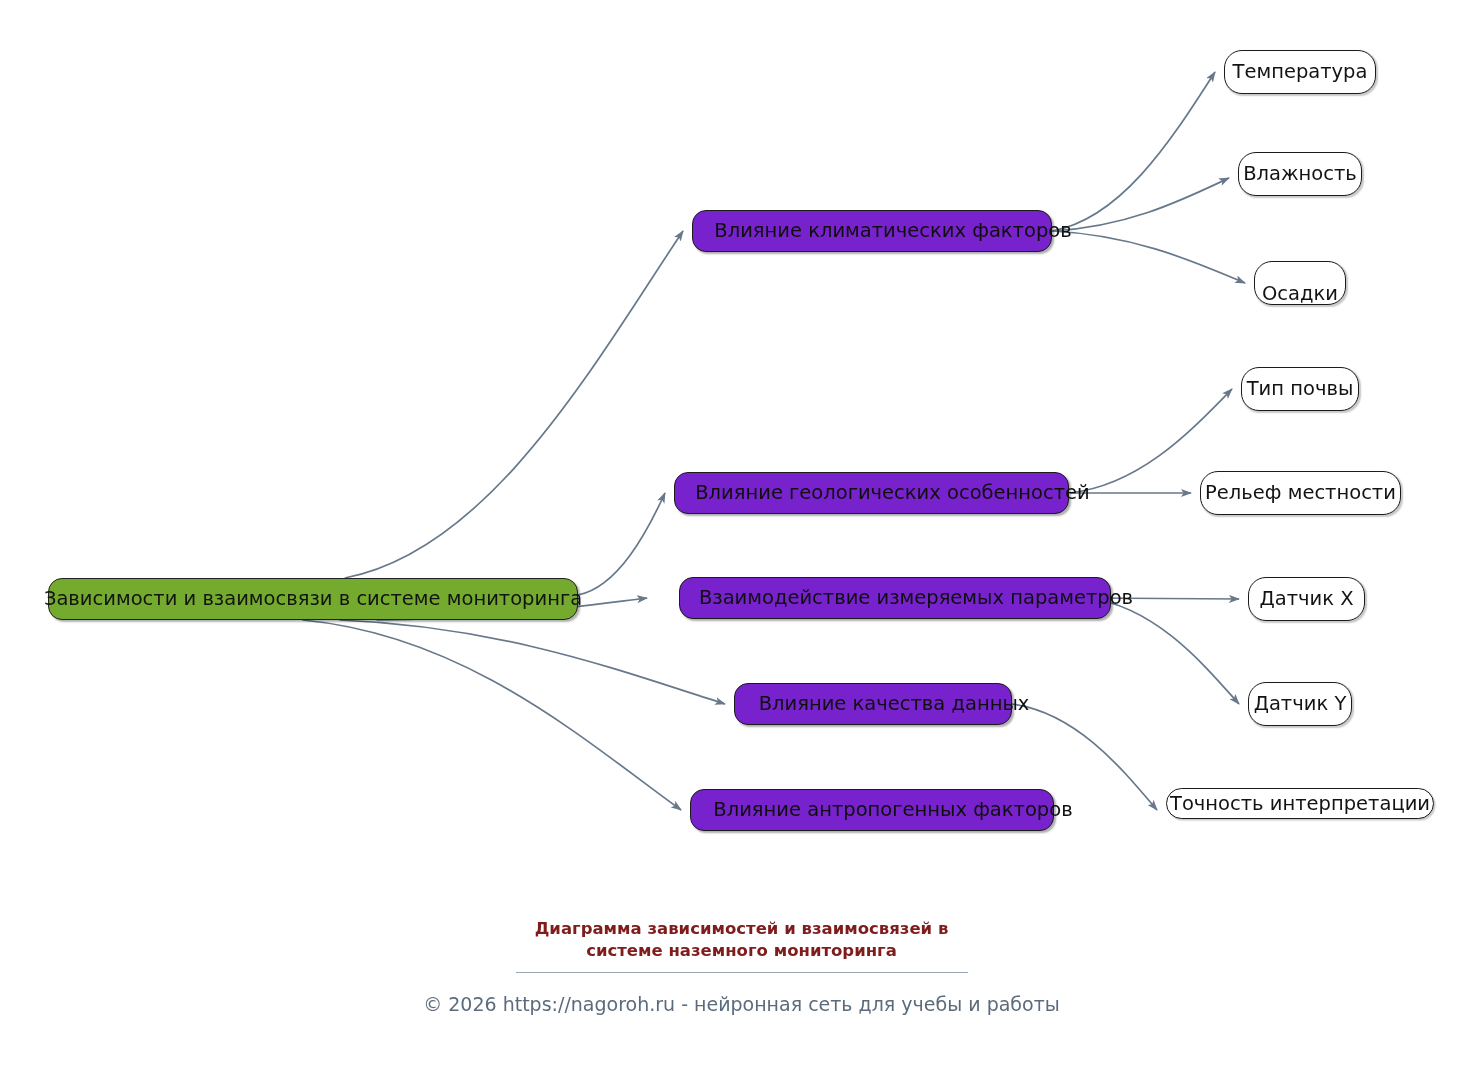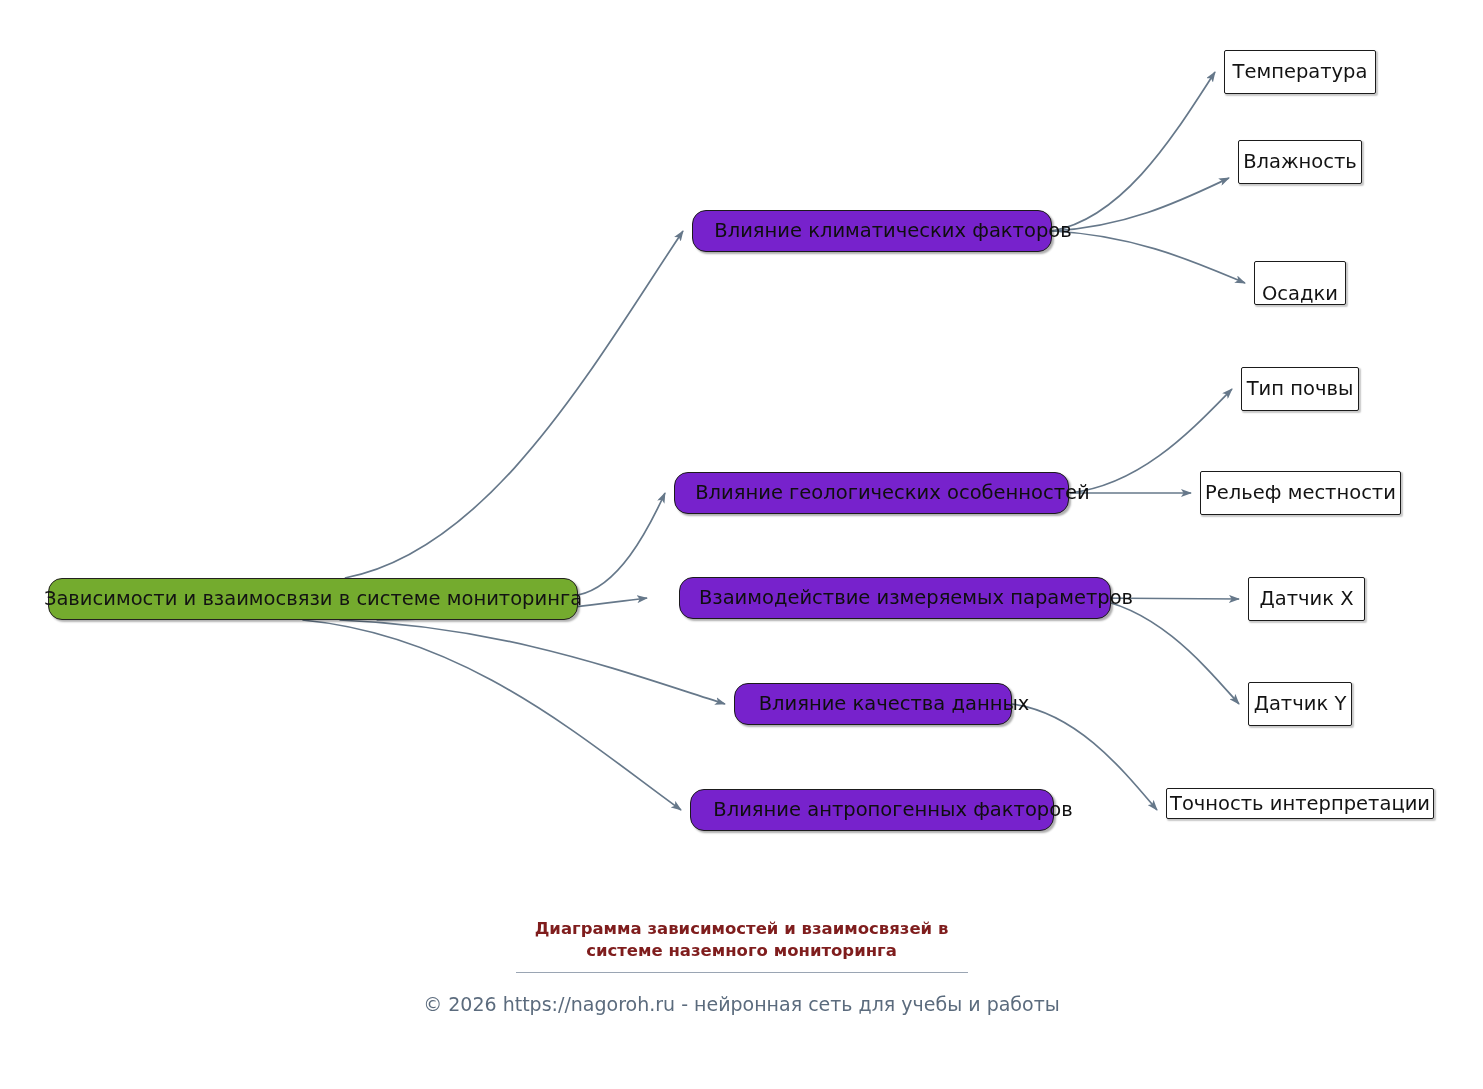--- a/index.html
+++ b/index.html
@@ -48,21 +48,21 @@
     border: 1.4px solid #1b1b1b;
     border-radius: 14px;
     color: #0f0f0f;
     font-size: 19.5px;
     box-shadow: 2px 2px 2px rgba(0,0,0,0.32);
     padding-left: 42px;
   }
   .node-leaf {
     background: #ffffff;
     border: 1.4px solid #1b1b1b;
-    border-radius: 2px;
+    border-radius: 18px;
     color: #131313;
     font-size: 19.5px;
     box-shadow: 1.5px 1.5px 1.5px rgba(0,0,0,0.22);
   }
   .caption {
     position: absolute;
     left: 50%;
     transform: translateX(-50%);
     text-align: center;
     color: #7f1d1d;
@@ -134,21 +134,21 @@
       </div>
       <div class="node node-branch" style="left: 734px; top: 683px; width: 278px; height: 42px;">
         <span>Влияние качества данных</span>
       </div>
       <div class="node node-branch" style="left: 690px; top: 789px; width: 364px; height: 42px;">
         <span>Влияние антропогенных факторов</span>
       </div>
       <div class="node node-leaf" style="left: 1224px; top: 50px; width: 152px; height: 44px;">
         <span>Температура</span>
       </div>
-      <div class="node node-leaf" style="left: 1238px; top: 140px; width: 124px; height: 44px;">
+      <div class="node node-leaf" style="left: 1238px; top: 152px; width: 124px; height: 44px;">
         <span>Влажность</span>
       </div>
       <div class="node node-leaf" style="left: 1254px; top: 261px; width: 92px; height: 44px; align-items: flex-end;">
         <span>Осадки</span>
       </div>
       <div class="node node-leaf" style="left: 1241px; top: 367px; width: 118px; height: 44px;">
         <span>Тип почвы</span>
       </div>
       <div class="node node-leaf" style="left: 1200px; top: 471px; width: 201px; height: 44px;">
         <span>Рельеф местности</span>

